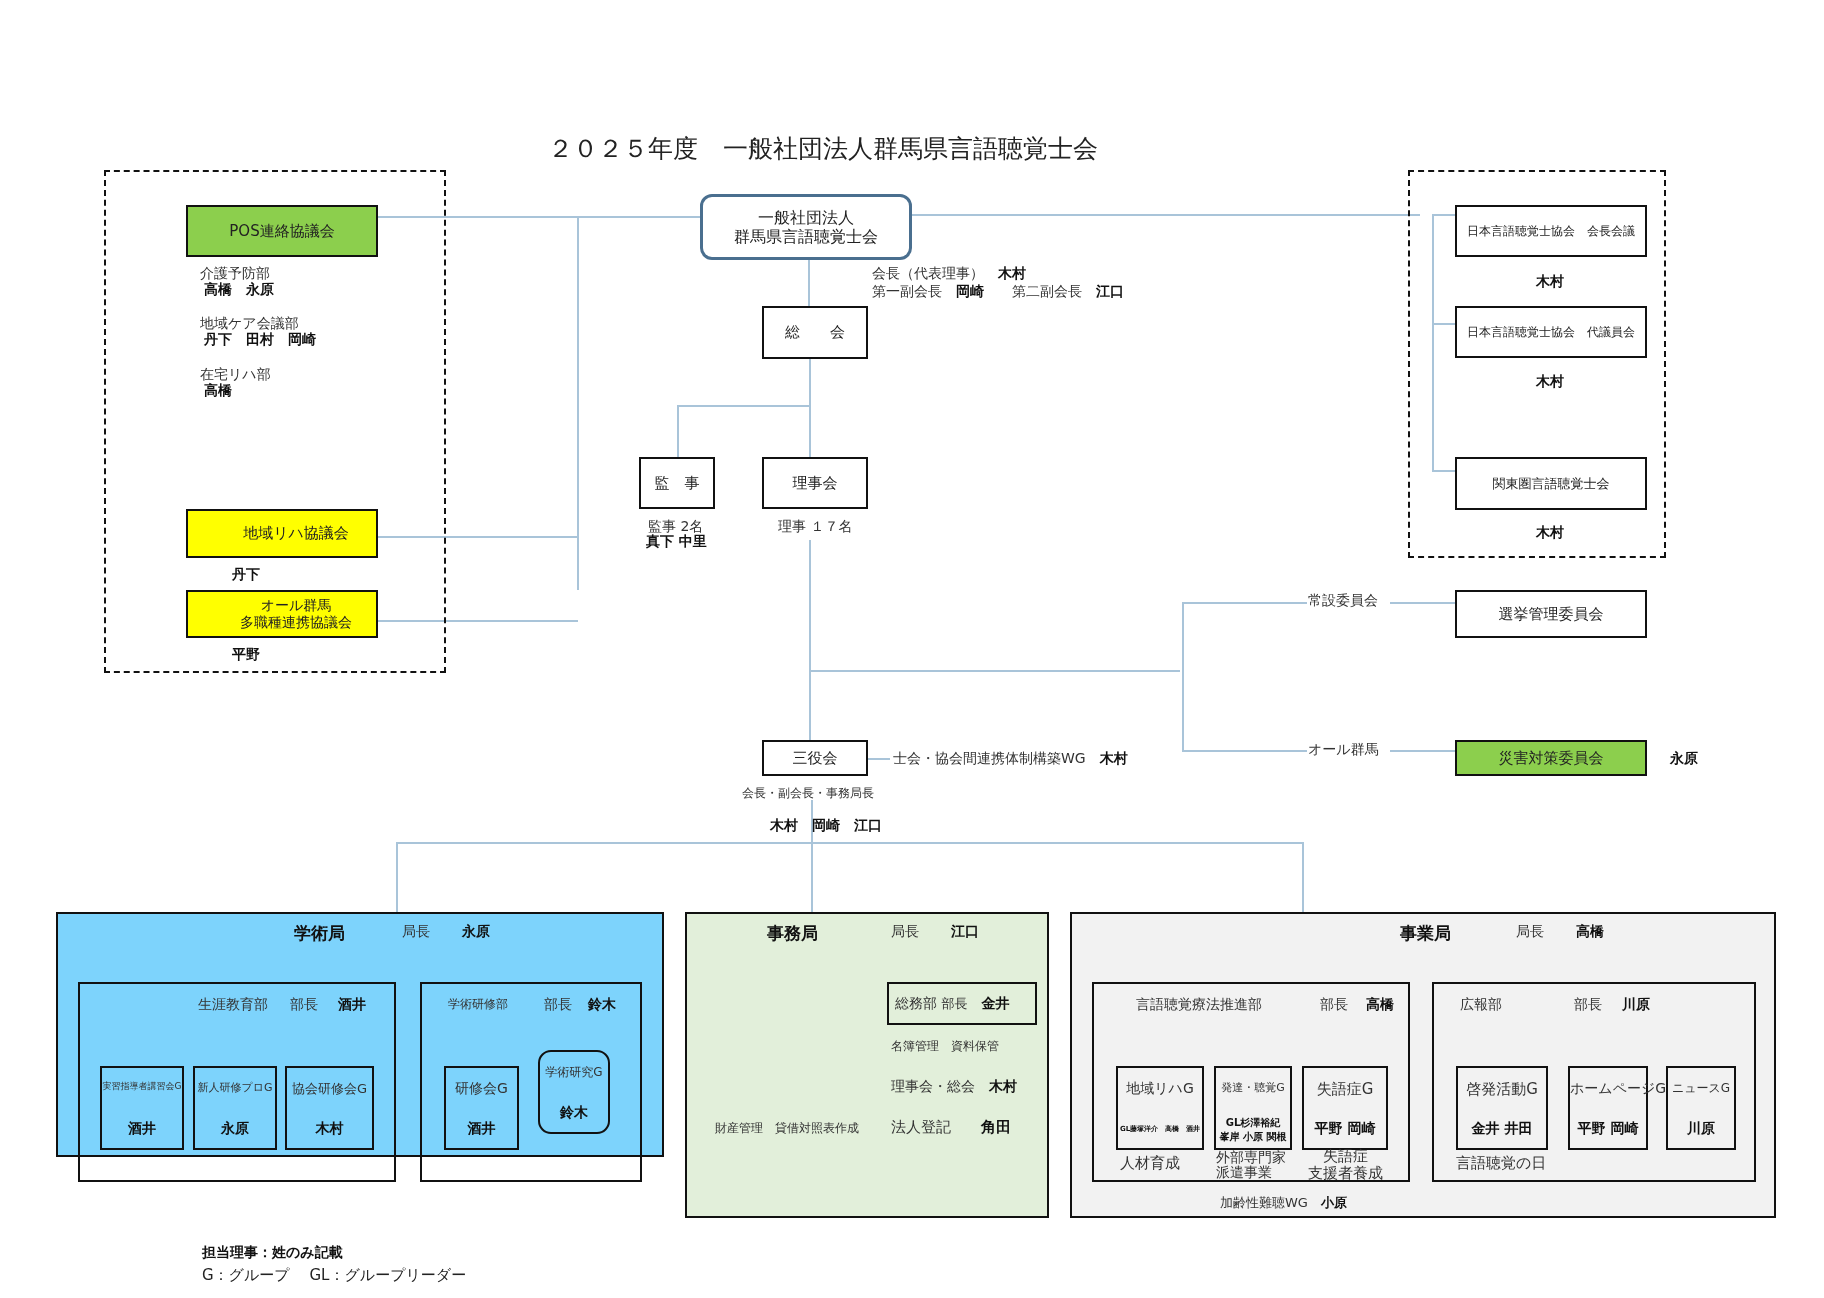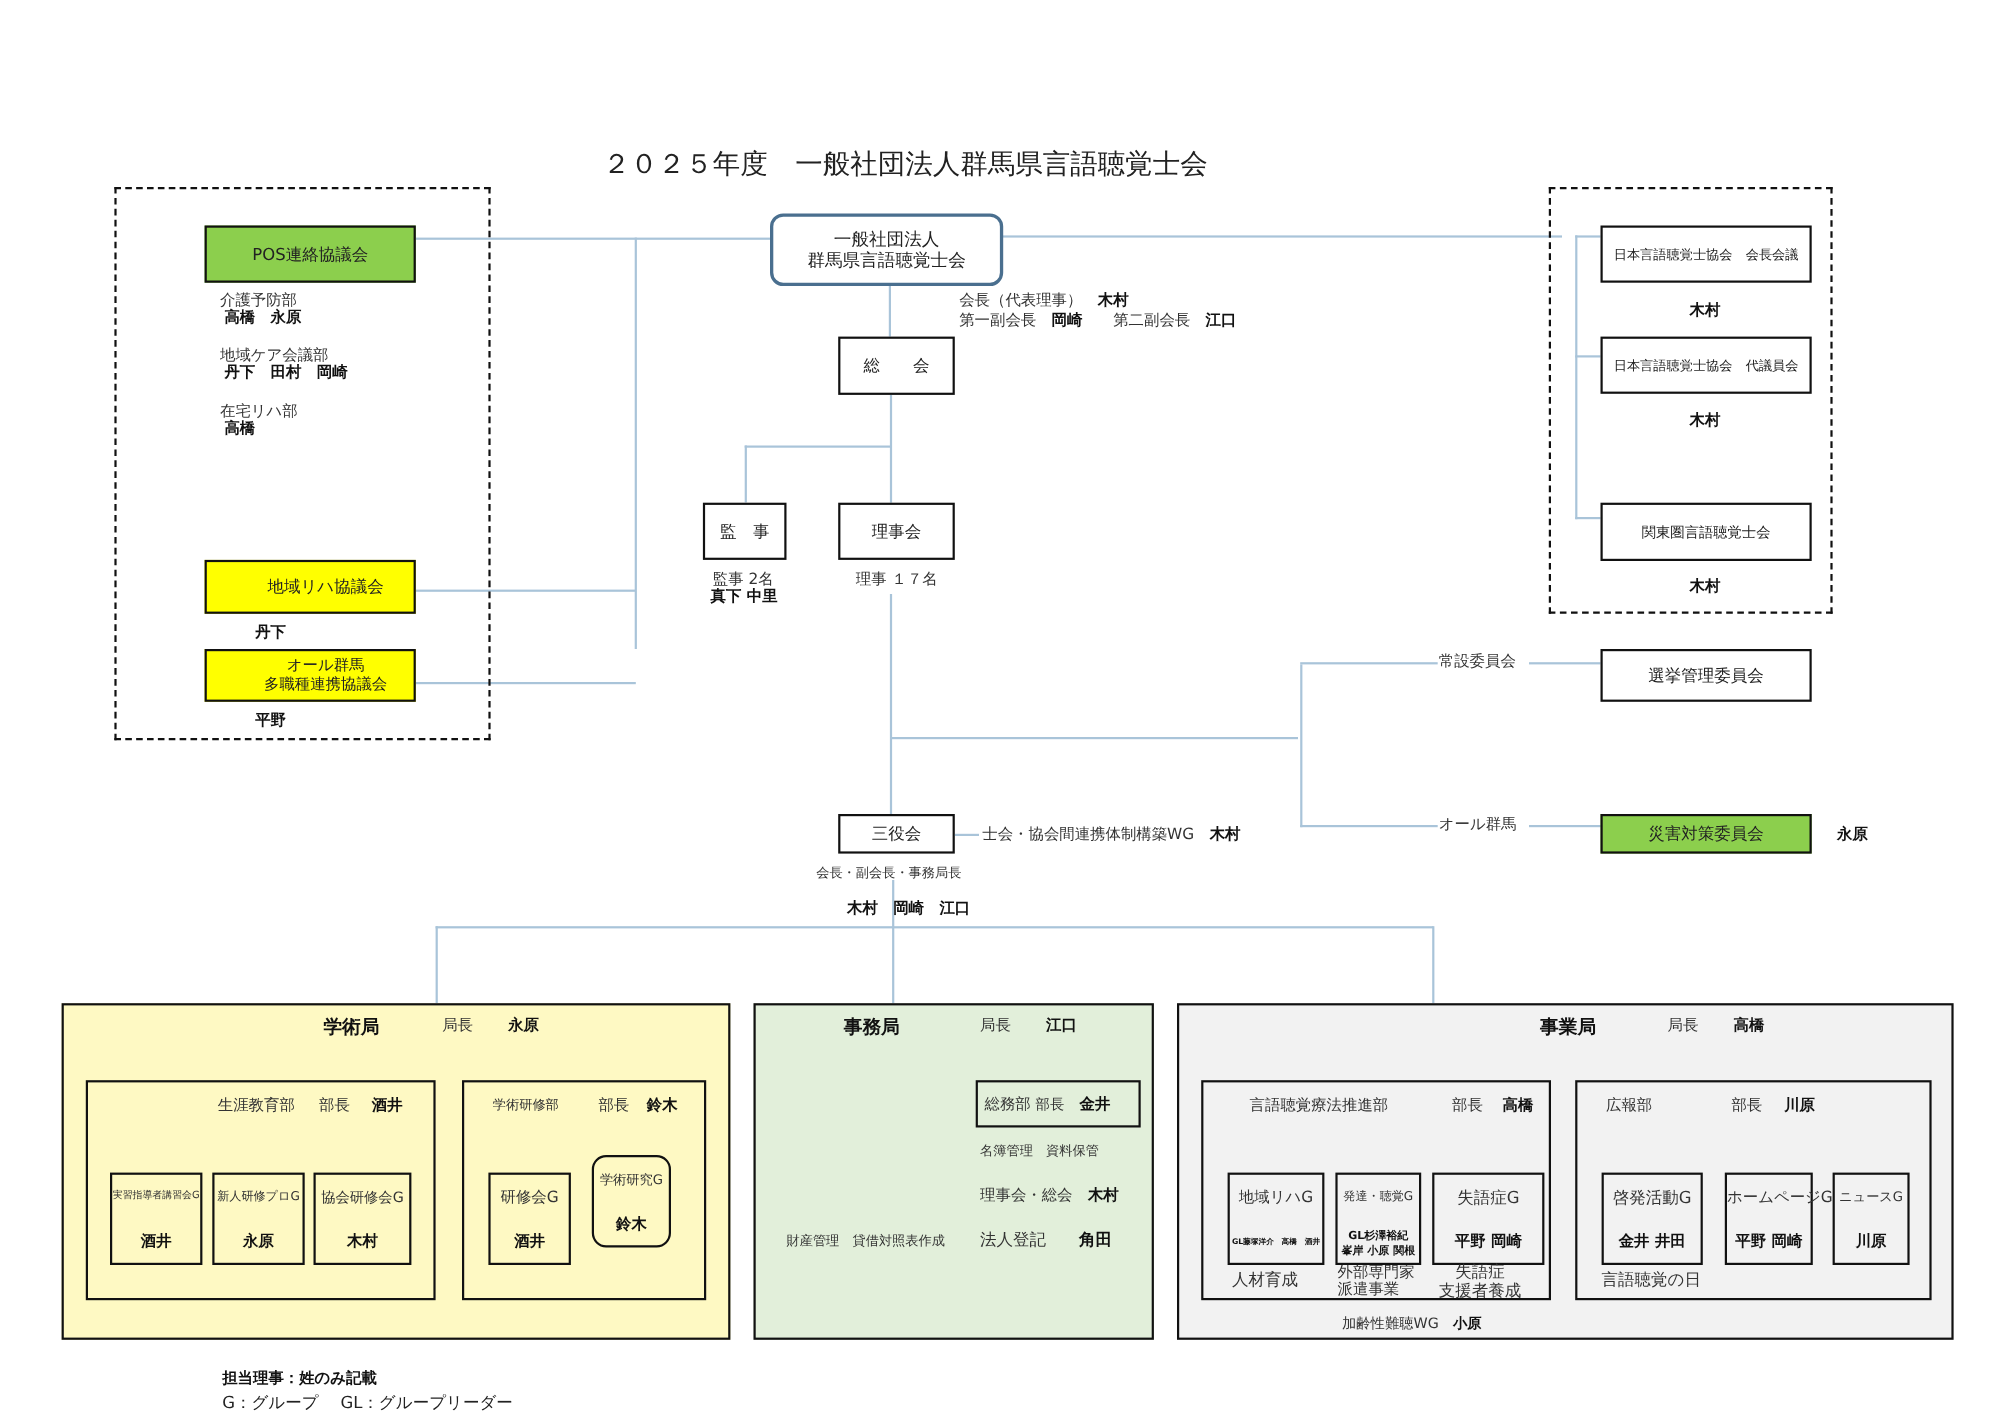--- a/index.html
+++ b/index.html
@@ -105,21 +105,21 @@
 <div class="box green" style="left:1455px;top:740px;width:192px;height:36px;font-size:15px;">災害対策委員会</div>
 <div class="t b" style="left:1670px;top:750px;">永原</div>
 
 <div class="box" style="left:762px;top:740px;width:106px;height:36px;font-size:15px;">三役会</div>
 <div class="t" style="left:893px;top:750px;">
   <span>士会・協会間連携体制構築WG</span>　<span class="b">木村</span>
 </div>
 <div class="t" style="left:742px;top:785px;font-size:12px;">会長・副会長・事務局長</div>
 <div class="t b" style="left:770px;top:817px;">木村　岡崎　江口</div>
 
-<div class="sec" style="left:56px;top:912px;width:608px;height:306px;background:#fef9c3;">
+<div class="sec" style="left:56px;top:912px;width:608px;height:245px;background:#7dd3fc;">
   <div class="t b" style="left:236px;top:8px;font-size:17px;">学術局</div>
   <div class="t" style="left:344px;top:9px;">局長</div>
   <div class="t b" style="left:404px;top:9px;">永原</div>
 
   <div class="sub" style="left:20px;top:68px;width:318px;height:200px;">
     <div class="t" style="left:118px;top:12px;">生涯教育部</div>
     <div class="t" style="left:210px;top:12px;">部長</div>
     <div class="t b" style="left:258px;top:12px;">酒井</div>
     <div class="grp" style="left:20px;top:82px;width:84px;height:84px;">
       <div class="gl" style="font-size:9px">実習指導者講習会G</div>
@@ -182,21 +182,21 @@
     <div class="t b" style="left:272px;top:12px;">高橋</div>
     <div class="grp" style="left:22px;top:82px;width:88px;height:84px;">
       <div class="gl" style="font-size:14px">地域リハG</div>
       <div class="gm" style="font-size:7px;top:56px">GL藤塚洋介　高橋　酒井</div>
     </div>
     <div class="grp" style="left:120px;top:82px;width:78px;height:84px;">
       <div class="gl" style="font-size:11px">発達・聴覚G</div>
       <div class="gm" style="font-size:10px;top:48px">GL杉澤裕紀</div>
       <div class="gm" style="font-size:10px;top:62px">峯岸 小原 関根</div>
     </div>
-    <div class="grp" style="left:208px;top:82px;width:102px;height:84px;">
+    <div class="grp" style="left:208px;top:82px;width:86px;height:84px;">
       <div class="gl" style="font-size:15px">失語症G</div>
       <div class="gm">平野 岡崎</div>
     </div>
     <div class="t" style="left:26px;top:170px;font-size:15px;">人材育成</div>
     <div class="t" style="left:122px;top:166px;font-size:14px;width:72px;white-space:normal;line-height:15px;height:30px;overflow:hidden;">外部専門家派遣事業</div>
     <div class="t" style="left:214px;top:164px;font-size:15px;white-space:pre;line-height:17px;text-align:center;">失語症
 支援者養成</div>
   </div>
   <div class="t" style="left:148px;top:280px;font-size:13px;">
     <span>加齢性難聴WG</span>　<span class="b">小原</span>

